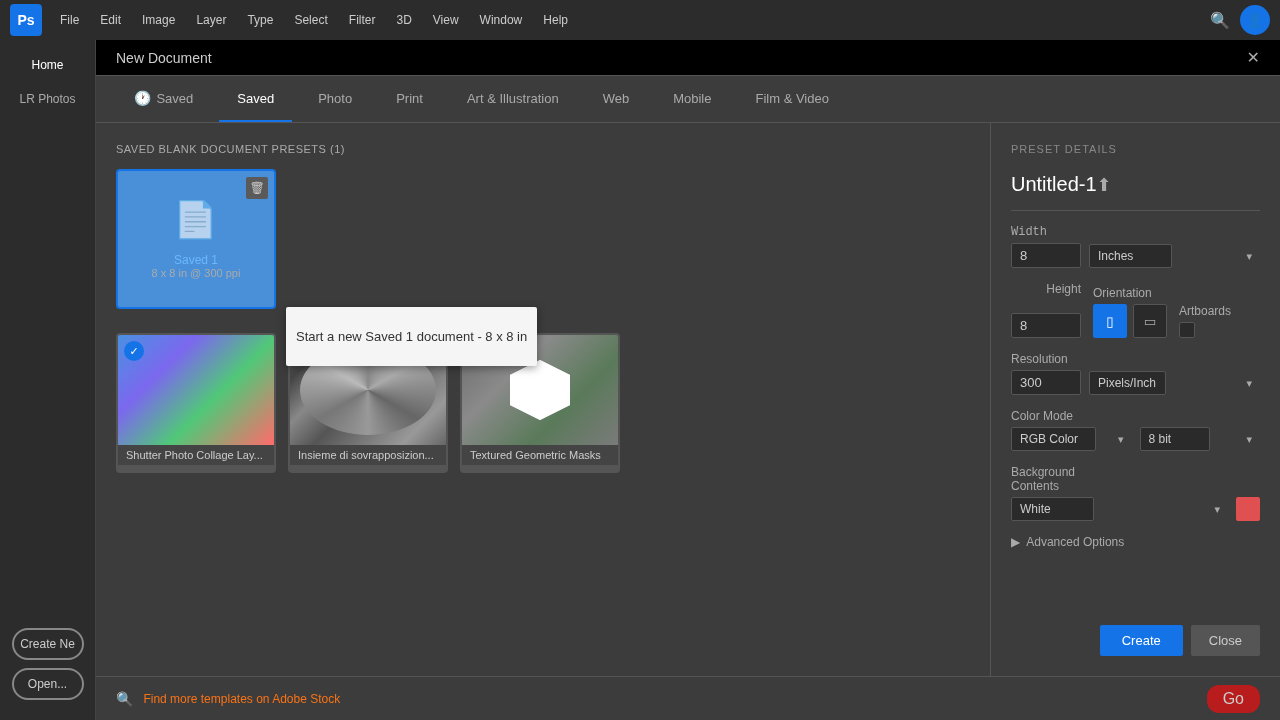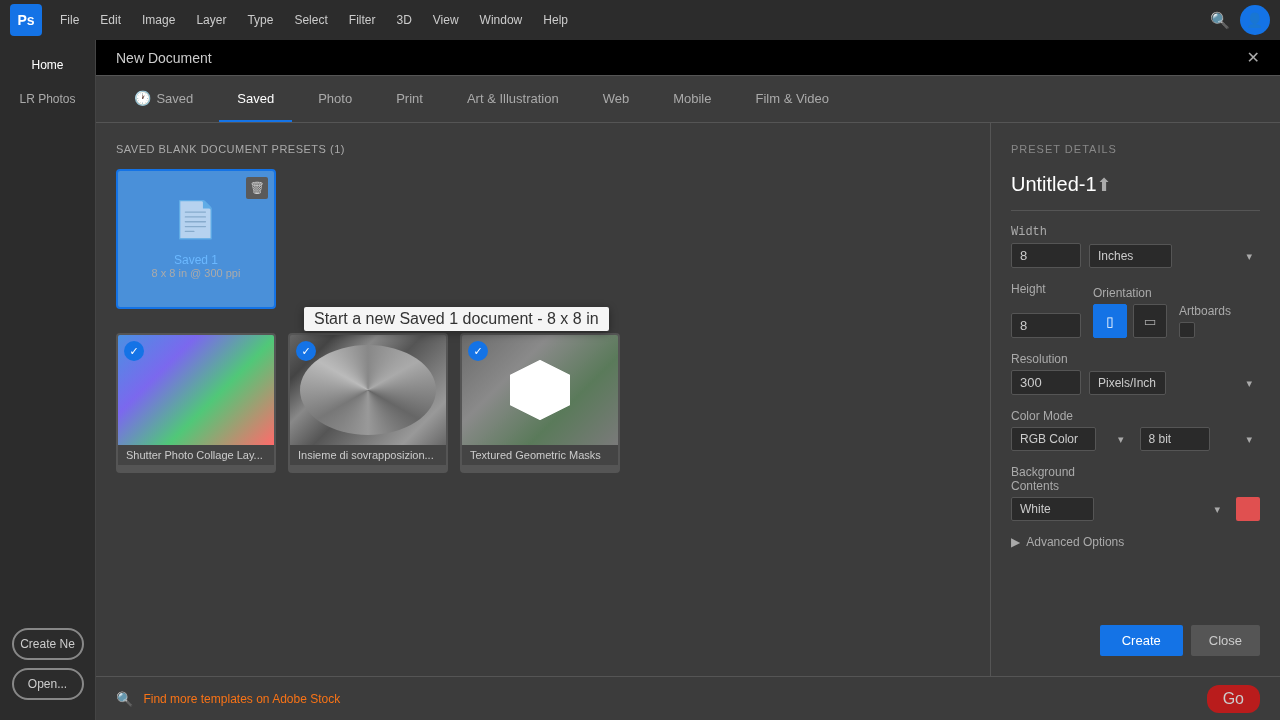--- a/index.html
+++ b/index.html
@@ -163,25 +163,25 @@
       display: flex;
       align-items: center;
       justify-content: center;
     }
 
     
     .tooltip {
       position: absolute;
       background: #f5f5f5;
       color: #333;
-      padding: 3px 10px;
-      border-radius: 2px;
-      font-size: 16px;
+      padding: 22px 10px;
+      border-radius: 2px;
+      font-size: 13px;
       top: 138px;
-      left: 188px;
+      left: 170px;
       white-space: nowrap;
       z-index: 100;
       box-shadow: 0 2px 8px rgba(0,0,0,0.4);
     }
 
     
     .templates-grid {
       display: flex;
       gap: 12px;
       flex-wrap: wrap;
@@ -634,21 +634,21 @@
                   <option>Inches</option>
                   <option>Pixels</option>
                   <option>Centimeters</option>
                 </select>
               </div>
             </div>
           </div>
 
           <div style="display:flex; gap:12px; align-items:flex-end;">
             <div style="flex:0 0 auto;">
-              <div class="field-label" style="margin-bottom:17px;">Height</div>
+              <div class="field-label" style="margin-bottom:17px;text-align:right;">Height</div>
               <input class="field-input" type="text" style="width: 70px;" value="8">
             </div>
             <div>
               <div class="field-label" style="margin-bottom:4px;">Orientation</div>
               <div class="orientation-row">
                 <button class="orient-btn active" title="Portrait">▯</button>
                 <button class="orient-btn" title="Landscape">▭</button>
               </div>
             </div>
             <div>

